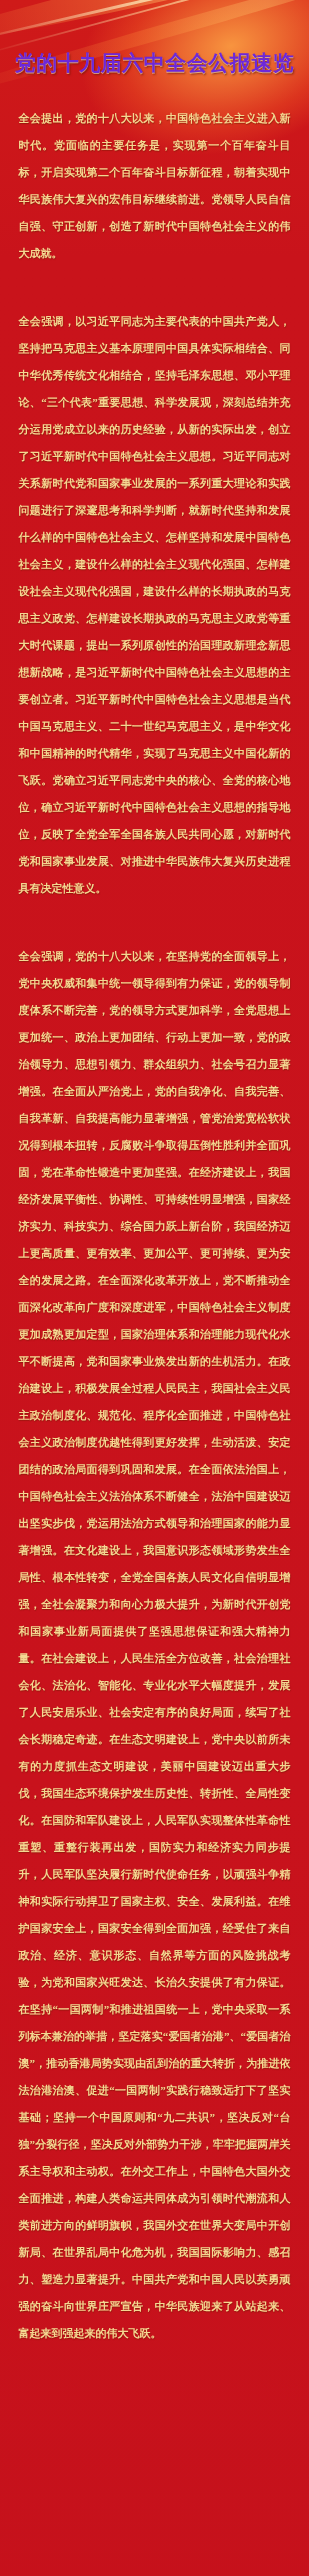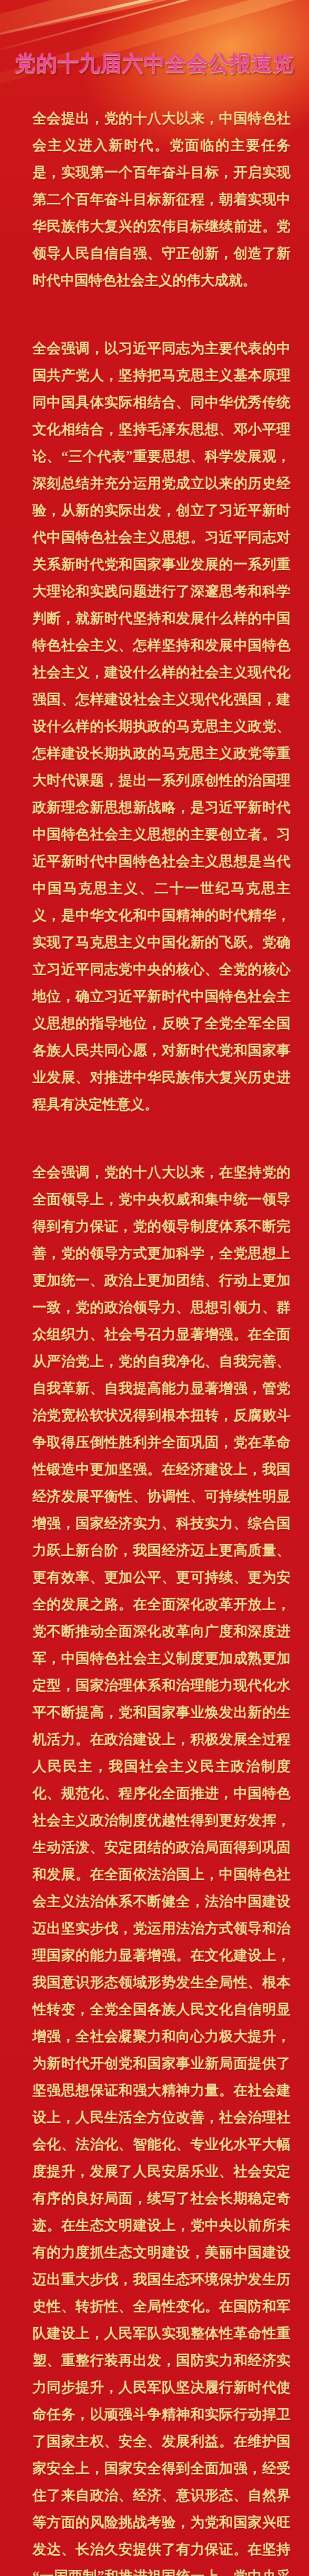--- a/index.html
+++ b/index.html
@@ -38,32 +38,32 @@
   .s5 { top: 92px; height: 14.4px; background: linear-gradient(90deg, rgba(255,140,50,0) 0%, rgba(255,150,60,0.25) 45%, rgba(255,200,110,0.35) 70%, rgba(255,150,60,0) 100%); transform: rotate(-16deg); }
   
   .title {
     position: relative;
     margin: 0;
     padding-top: 49px;
     text-align: center;
     font-size: 21px;
     font-weight: 700;
     letter-spacing: 0.5px;
-    color: #ec4899;
+    color: #6d28d9;
     text-shadow: 0 0.5px 0 rgba(255,248,214,0.55), 1px 1.5px 2.1px rgba(105,22,0,0.65);
   }
   
   .content {
     position: relative;
     margin-top: 28px;
     padding: 0 18.5px;
   }
   .content p {
-    margin: 0 0 41px 14px;
-    font-size: 14px;
+    margin: 0 0 41px 0;
+    font-size: 11px;
     line-height: 27px;
     font-weight: 700;
     color: #f4d791;
     text-align: justify;
     text-justify: inter-ideograph;
     text-shadow: 0.5px 1px 1px rgba(110,28,0,0.55);
   }
   .content p:last-child { margin-bottom: 0; }
 </style>
 </head>

